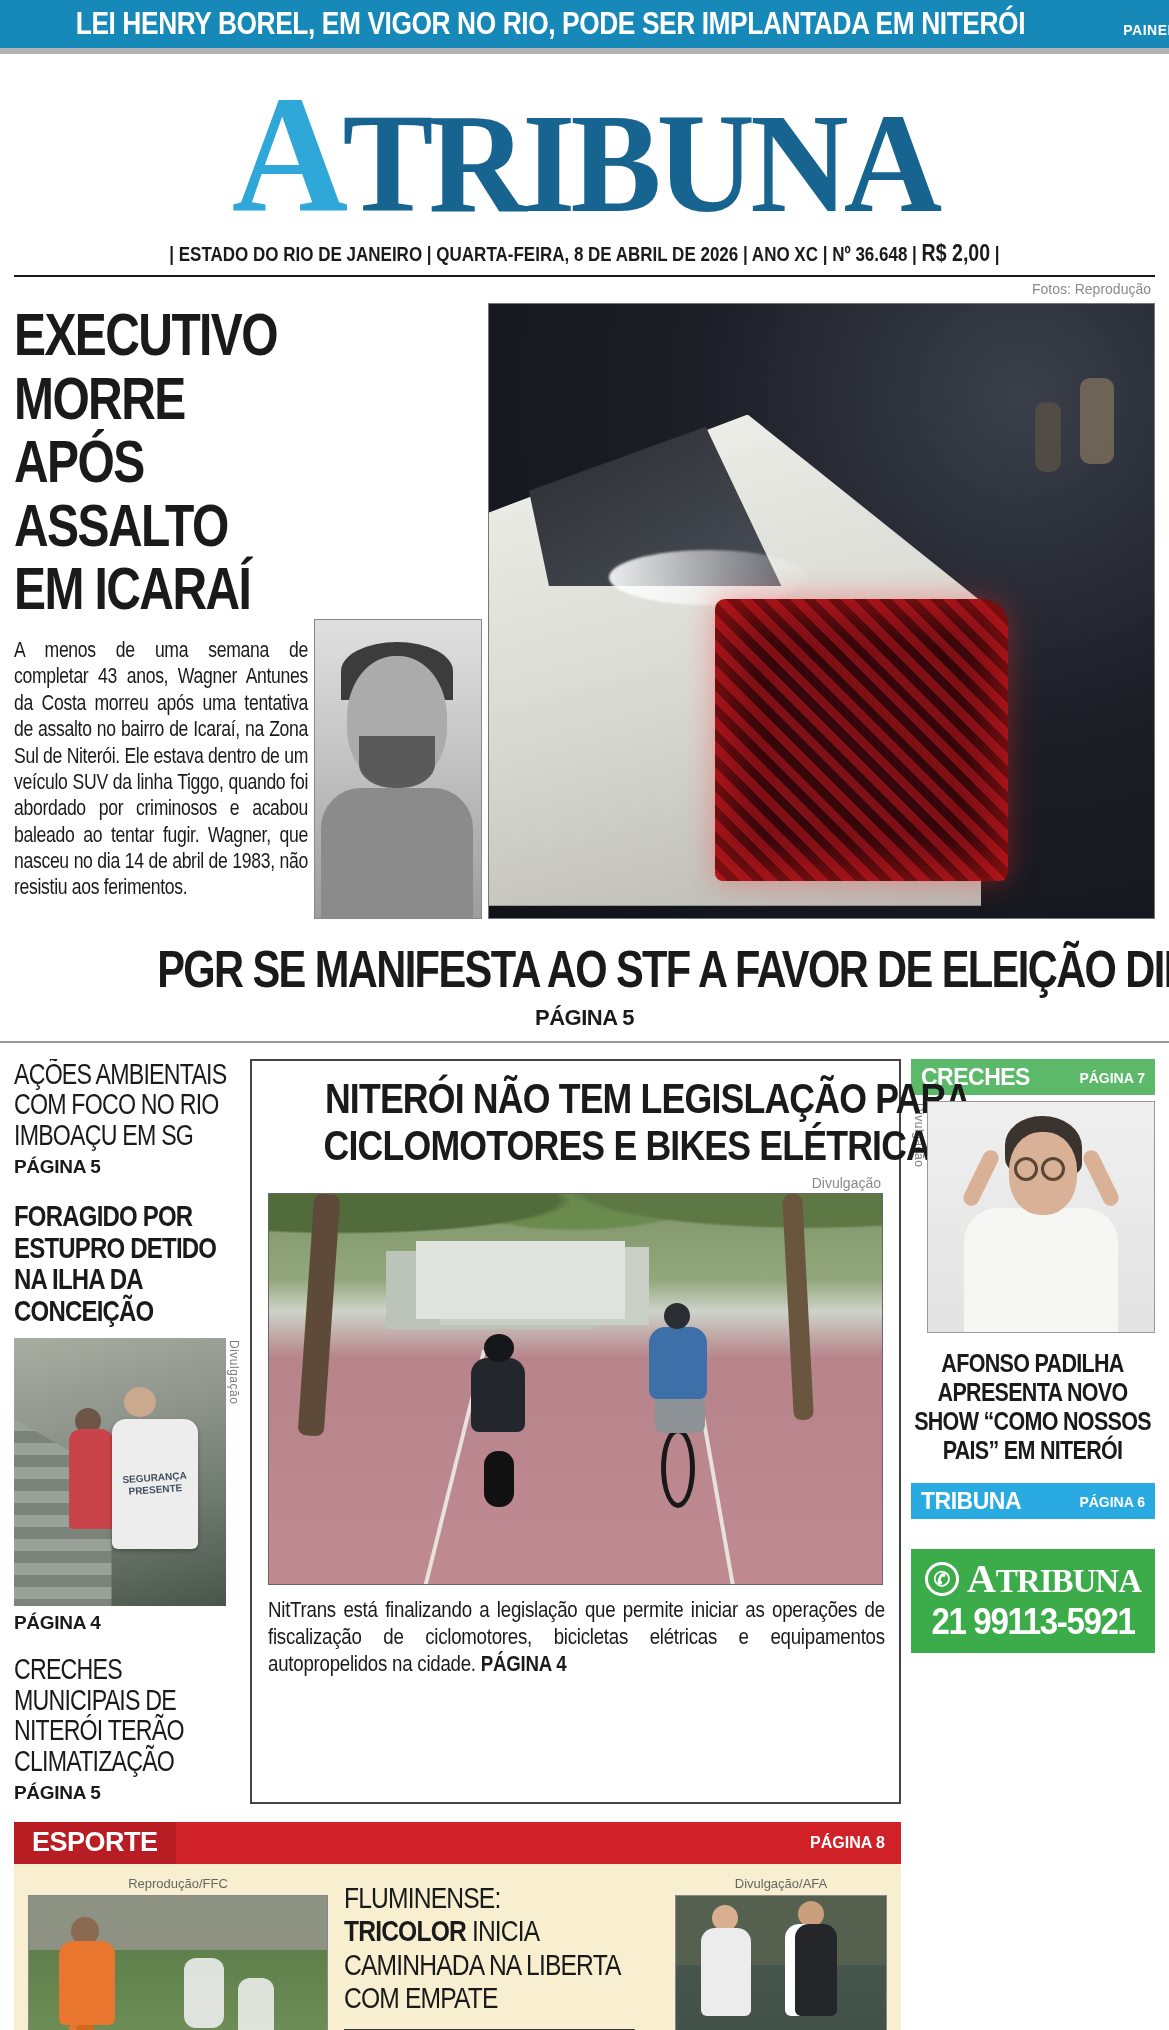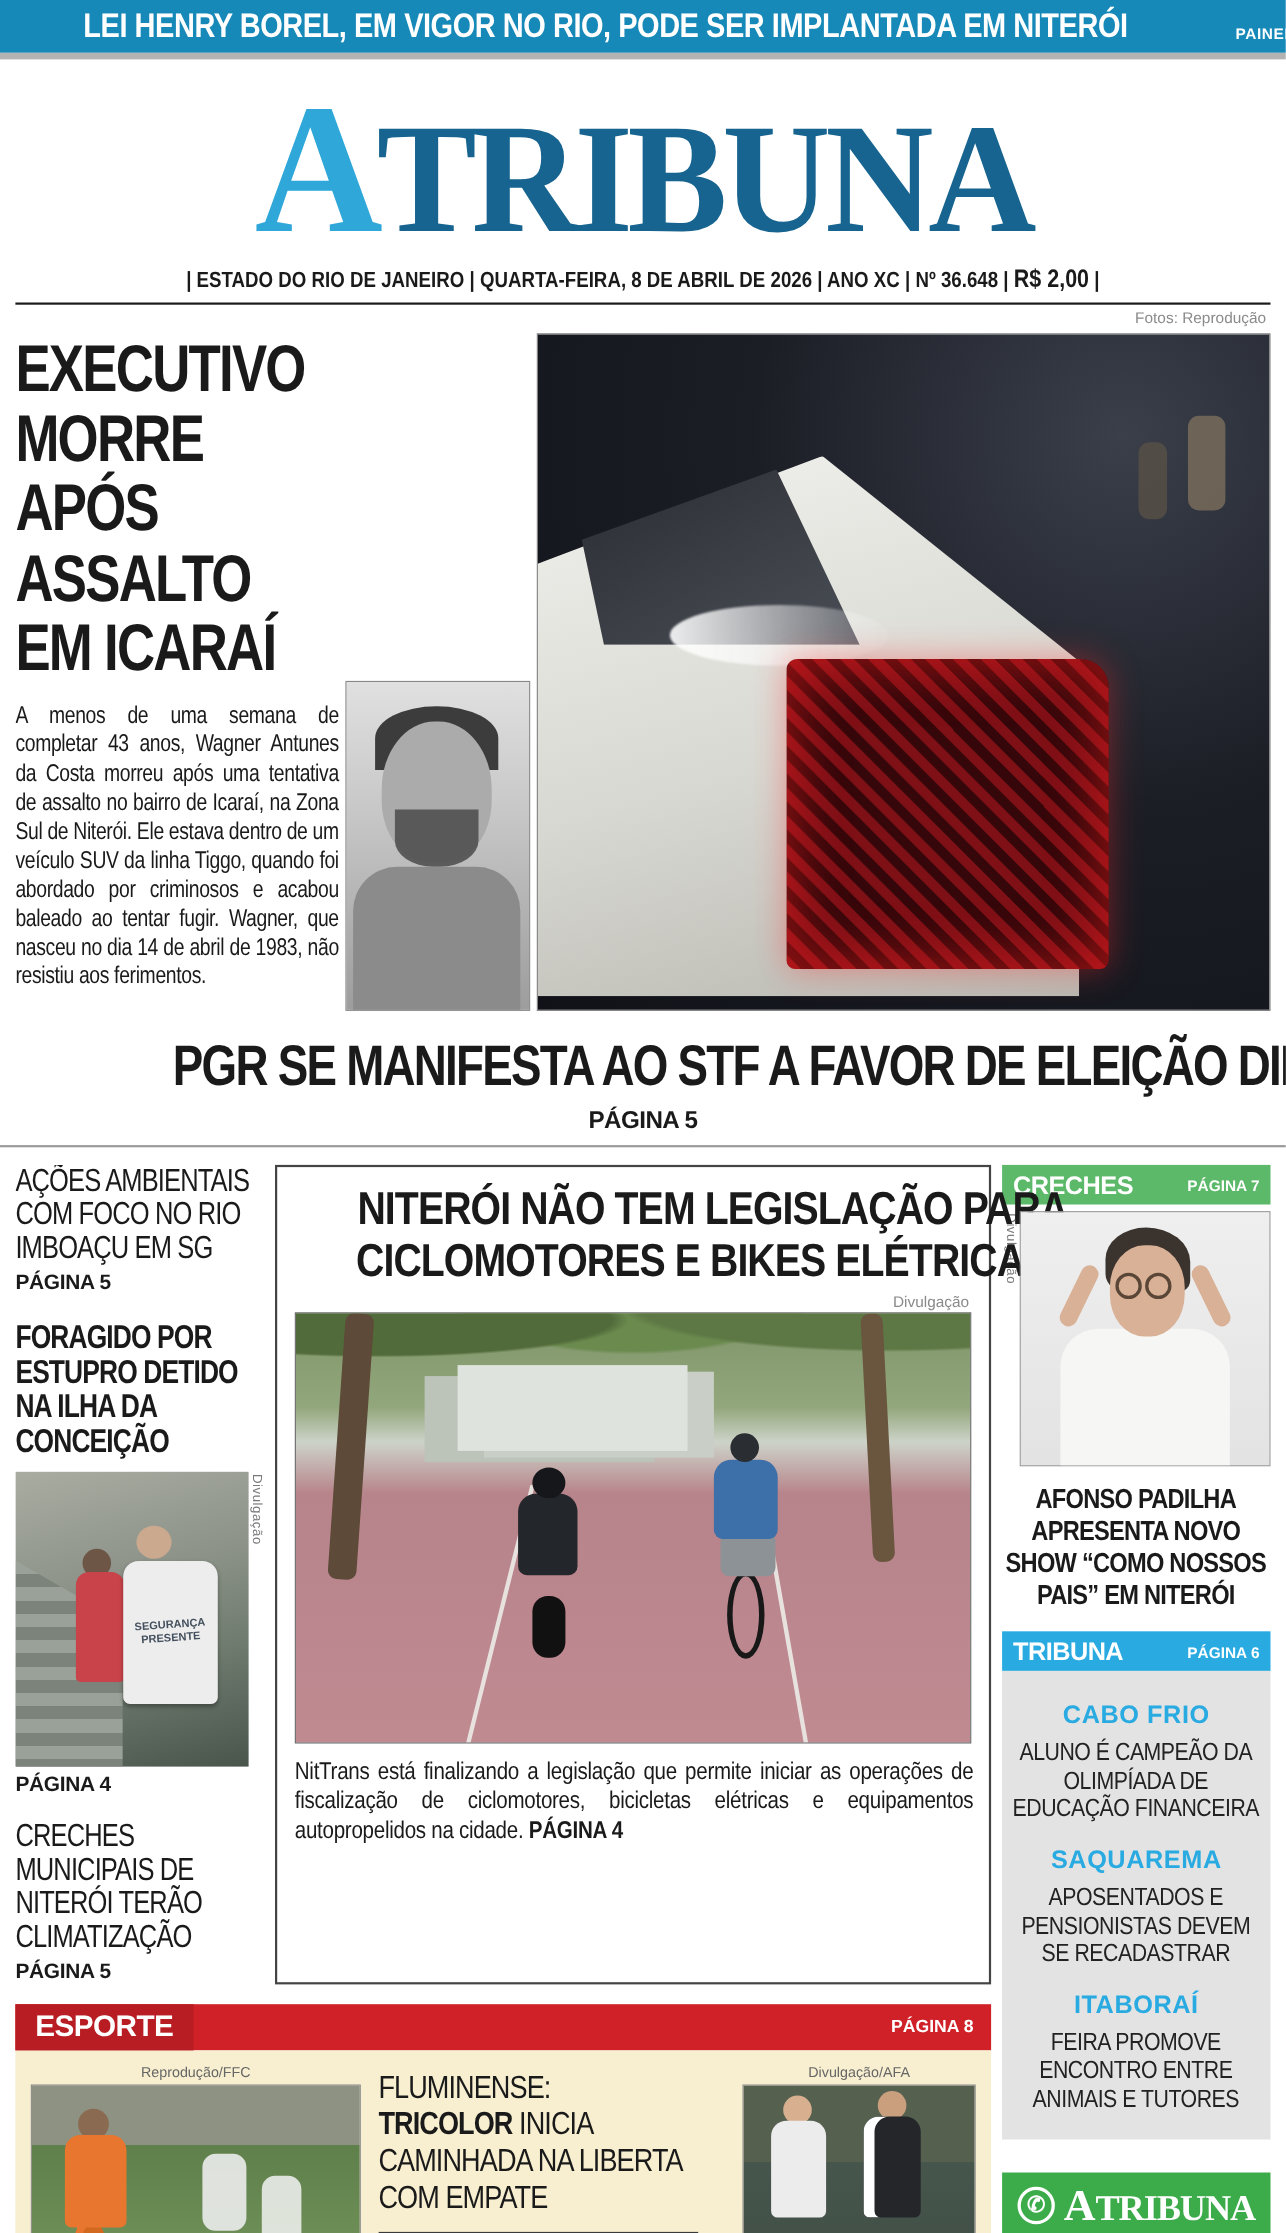--- a/index.html
+++ b/index.html
@@ -322,28 +322,20 @@
           <div class="af-glasses"></div>
           <div class="af-glasses2"></div>
         </div>
       </div>
       <div class="culture-title cxcw">AFONSO PADILHA APRESENTA NOVO SHOW “COMO NOSSOS PAIS” EM NITERÓI</div>
 
       <div class="rail-banner banner-blue">
         <span class="sec">TRIBUNA</span>
         <span class="pg">PÁGINA 6</span>
       </div>
-      <div class="cities-box">
-        <div class="city-name">CABO FRIO</div>
-        <div class="city-title cxcw">ALUNO É CAMPEÃO DA OLIMPÍADA DE EDUCAÇÃO FINANCEIRA</div>
-        <div class="city-name">SAQUAREMA</div>
-        <div class="city-title cxcw">APOSENTADOS E PENSIONISTAS DEVEM SE RECADASTRAR</div>
-        <div class="city-name">ITABORAÍ</div>
-        <div class="city-title cxcw">FEIRA PROMOVE ENCONTRO ENTRE ANIMAIS E TUTORES</div>
-      </div>
 
       <div class="contact">
         <div class="contact-brand">
           <span class="phone-ico">✆</span>
           <span><span class="cb-a">A</span><span class="cb-rest">TRIBUNA</span></span>
         </div>
         <div class="contact-phone">21 99113-5921</div>
 
       </div>
     </div>

